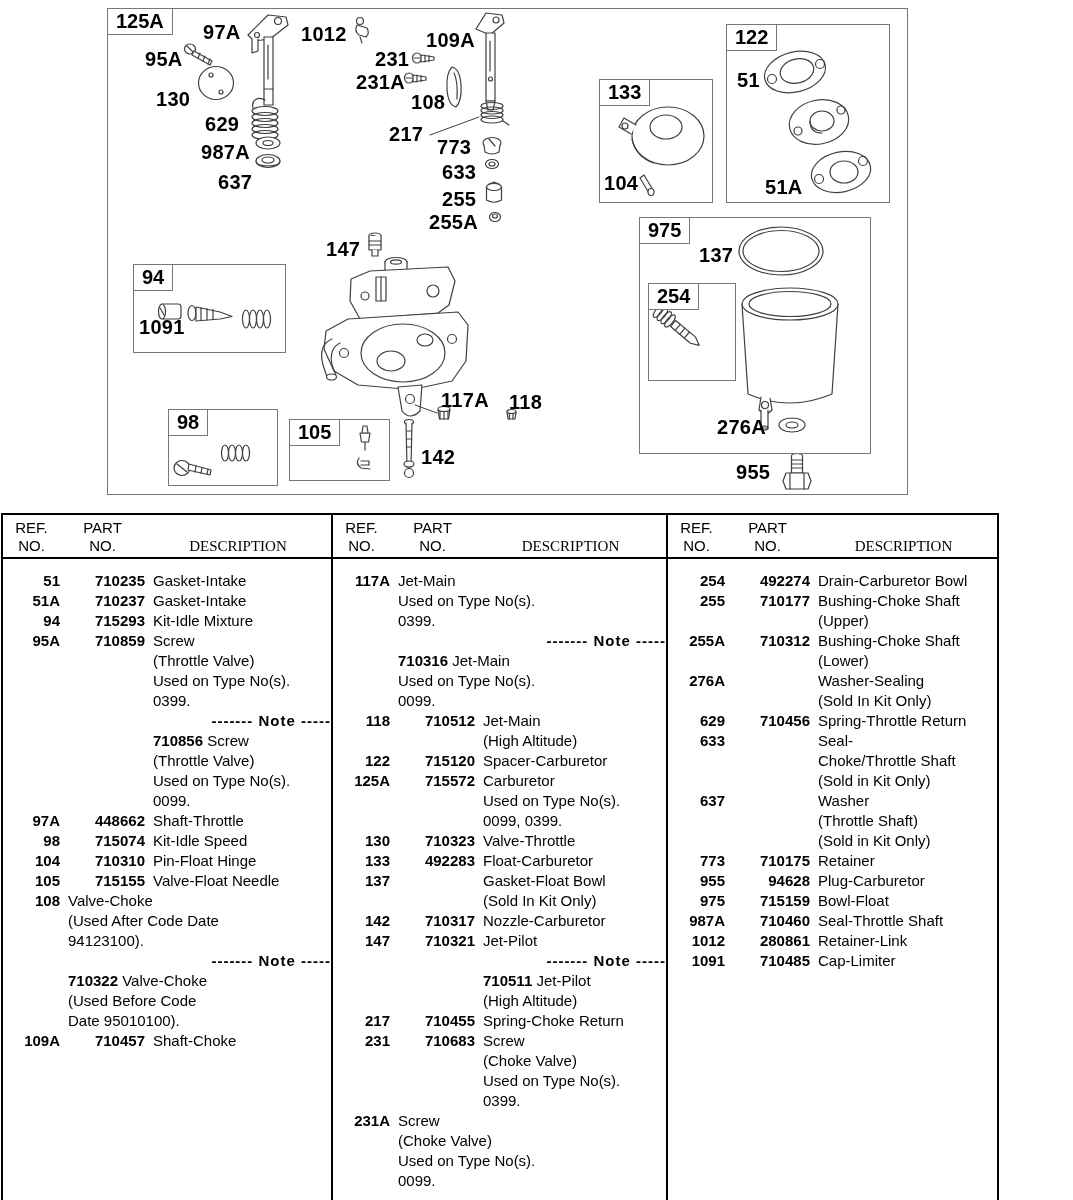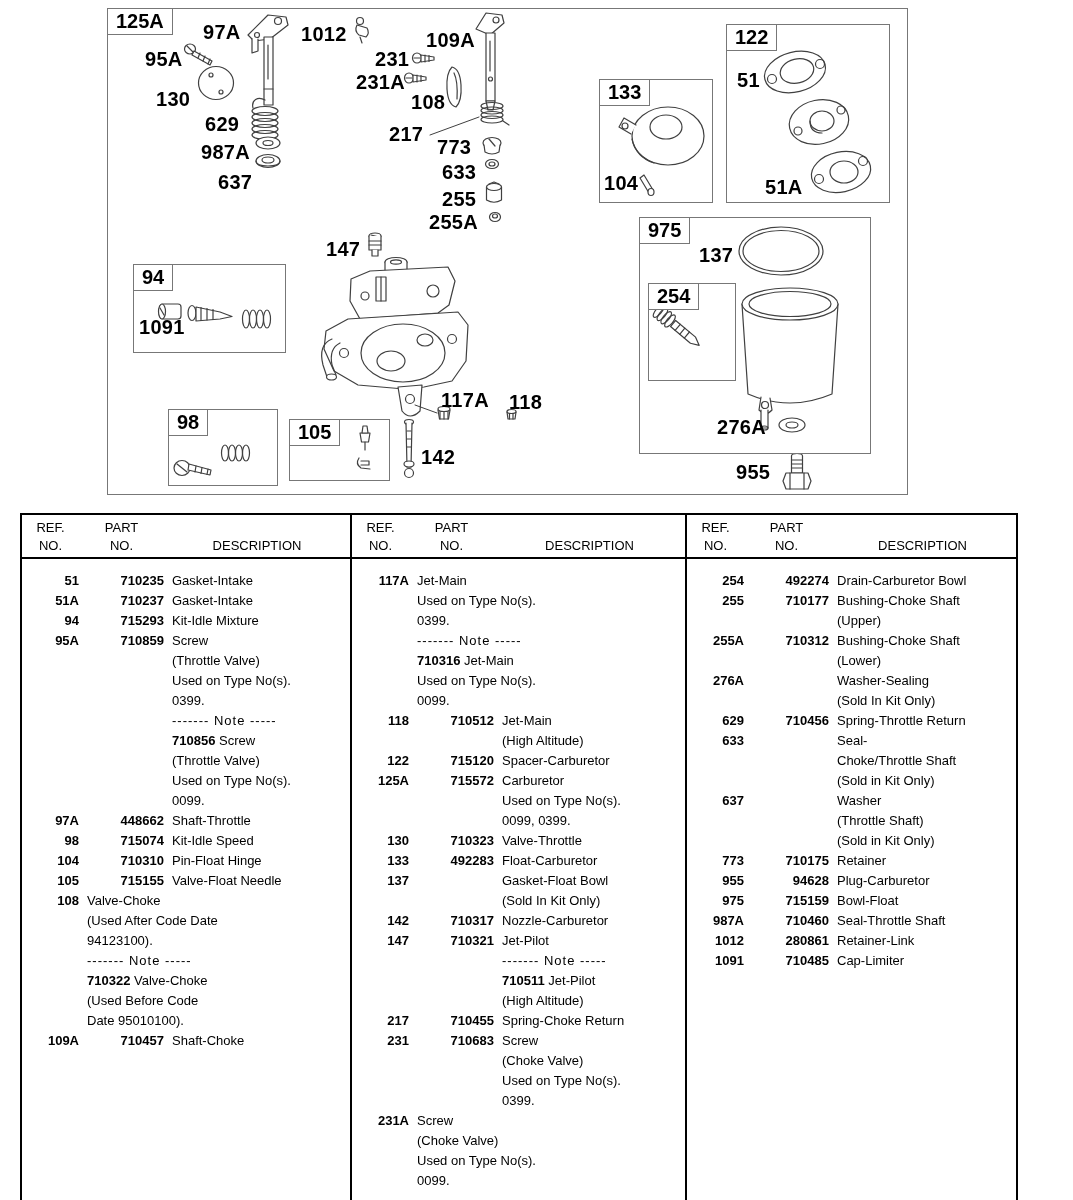--- a/index.html
+++ b/index.html
@@ -17,44 +17,44 @@
   .corner-label{
     position:absolute;top:-1px;left:-1px;border:1px solid #777;background:#fff;
     font-weight:bold;font-size:20px;line-height:22px;padding:1px 8px 2px 8px;white-space:nowrap;
   }
   .callout{
     position:absolute;font-weight:bold;font-size:20px;line-height:22px;white-space:nowrap;
     letter-spacing:0.3px;
   }
   
   #parts-table{
-    position:absolute;left:20px;top:513px;width:998px;height:687px;
+    position:absolute;left:1px;top:513px;width:998px;height:687px;
     border:2px solid #000;border-bottom:none;display:flex;box-sizing:border-box;
-    font-size:13px;
+    font-size:15px;
   }
   .pcol{display:flex;flex-direction:column;box-sizing:border-box;}
   .pcol.c0{width:330px;border-right:2px solid #000;}
   .pcol.c1{width:335px;border-right:2px solid #000;}
   .pcol.c2{width:329px;}
   .phead{
     height:44px;border-bottom:2px solid #000;display:flex;align-items:flex-start;
     box-sizing:border-box;padding-top:4px;
   }
   .phead .hc{display:flex;flex-direction:column;align-items:center;justify-content:flex-start;line-height:18px;}
   .hc.h-ref{width:57px;}
   .hc.h-part{width:85px;}
   .hc.h-desc{flex:1;justify-content:flex-end;}
-  .hc.h-desc .l2{margin-top:18px;}
+  .hc.h-desc .l2{margin-top:18px;font-family:Liberation Serif, serif;}
   .rows{padding-top:12px;}
   .prow{display:flex;line-height:20px;}
   .c-ref{width:57px;text-align:right;font-weight:bold;flex:none;}
   .c-part{width:85px;text-align:right;font-weight:bold;flex:none;}
   .c-desc{flex:1;padding-left:8px;}
   .dline{line-height:20px;white-space:nowrap;}
-  .dline.note{font-weight:normal;letter-spacing:1px;}
+  .dline.note{font-weight:bold;letter-spacing:1px;text-align:right;}
   .dline b{font-weight:bold;}
 </style>
 </head>
 <body>
 
 <div id="diagram">
 
   <svg width="799" height="485" viewBox="0 0 799 485" fill="none" stroke="#404040" stroke-width="1.2" stroke-linejoin="round" stroke-linecap="round">
 
     <g>

